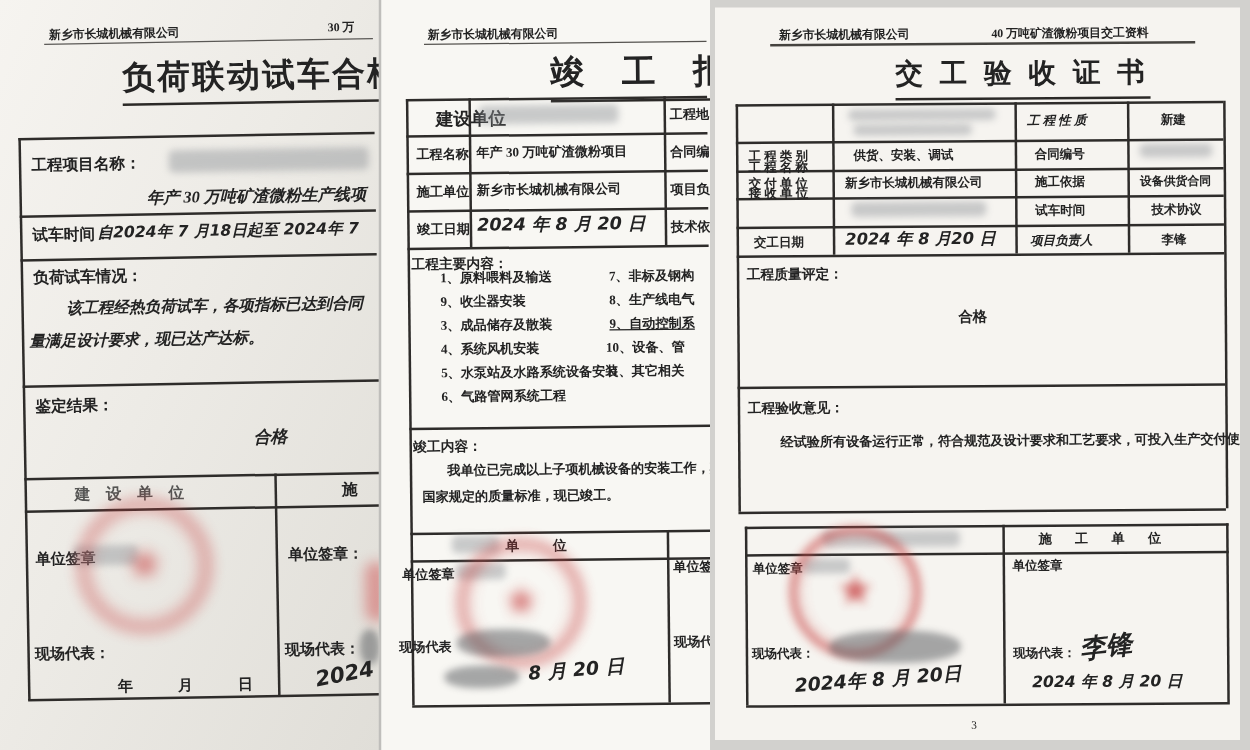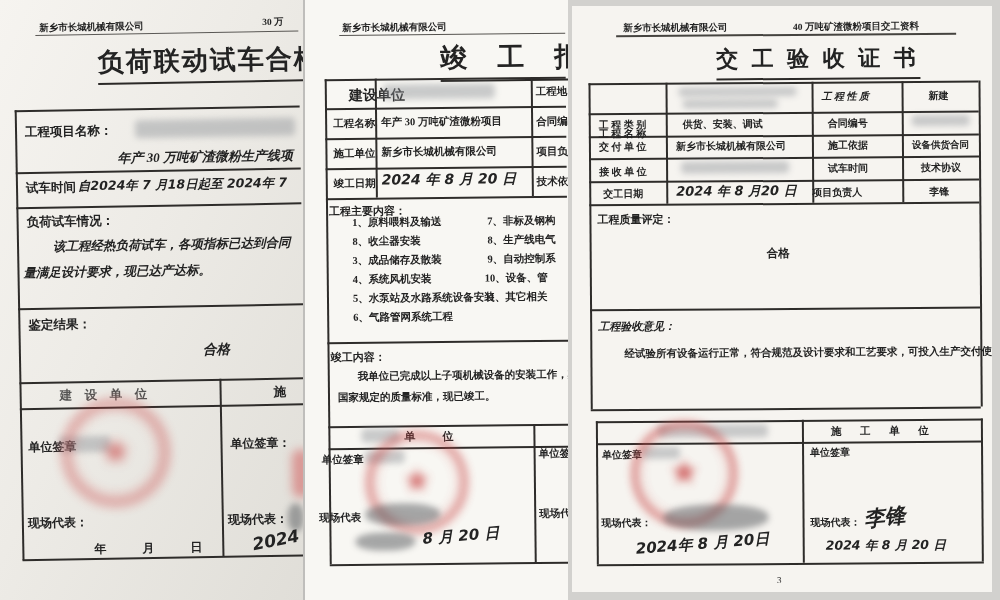--- a/index.html
+++ b/index.html
@@ -105,28 +105,28 @@
       <div class="abs b" style="left:30px;top:146px;font-size:10.5px;">施工单位</div>
       <div class="abs b" style="left:78px;top:145px;font-size:10.5px;">新乡市长城机械有限公司</div>
       <div class="abs b" style="left:233px;top:146px;font-size:10.5px;">项目负</div>
 
       <div class="abs b" style="left:30px;top:176px;font-size:10.5px;">竣工日期</div>
       <div class="abs hw" style="left:78px;top:171px;font-size:14px;">2024 年 8 月 20 日</div>
       <div class="abs b" style="left:233px;top:176px;font-size:10.5px;">技术依</div>
 
       <div class="abs b" style="left:25px;top:203px;font-size:11px;">工程主要内容：</div>
       <div class="abs b" style="left:48px;top:215px;font-size:10.5px;">1、原料喂料及输送</div>
-      <div class="abs b" style="left:48px;top:234px;font-size:10.5px;">8、收尘器安装</div>
+      <div class="abs b" style="left:48px;top:234px;font-size:10.5px;">9、收尘器安装</div>
       <div class="abs b" style="left:48px;top:253px;font-size:10.5px;">3、成品储存及散装</div>
       <div class="abs b" style="left:48px;top:272px;font-size:10.5px;">4、系统风机安装</div>
       <div class="abs b" style="left:48px;top:291px;font-size:10.5px;">5、水泵站及水路系统设备安装</div>
       <div class="abs b" style="left:48px;top:310px;font-size:10.5px;">6、气路管网系统工程</div>
       <div class="abs b" style="left:183px;top:215px;font-size:10.5px;">7、非标及钢构</div>
       <div class="abs b" style="left:183px;top:234px;font-size:10.5px;">8、生产线电气</div>
-      <div class="abs b" style="left:183px;top:253px;font-size:10.5px;">9、自动控制系</div>
+      <div class="abs b" style="left:183px;top:253px;font-size:10.5px;text-decoration:underline;">9、自动控制系</div>
       <div class="abs b" style="left:180px;top:272px;font-size:10.5px;">10、设备、管</div>
       <div class="abs b" style="left:180px;top:291px;font-size:10.5px;">11、其它相关</div>
       <div class="lh" style="left:22px;top:341px;width:241px;"></div>
 
       <div class="abs b" style="left:25px;top:349px;font-size:11px;">竣工内容：</div>
       <div class="abs b" style="left:52px;top:369px;font-size:10.5px;">我单位已完成以上子项机械设备的安装工作，其施</div>
       <div class="abs b" style="left:32px;top:390px;font-size:10.5px;">国家规定的质量标准，现已竣工。</div>
       <div class="lh" style="left:22px;top:425px;width:241px;"></div>
 
       <div class="redact" style="left:55px;top:428px;width:38px;height:14px;"></div>
@@ -182,35 +182,35 @@
         <div class="abs b" style="left:28px;top:111px;font-size:10px;">工 程 类 别</div>
         <div class="abs b" style="left:112px;top:111px;font-size:10px;">供货、安装、调试</div>
         <div class="abs b" style="left:257px;top:111px;font-size:10px;">合同编号</div>
         <div class="redact" style="left:341px;top:110px;width:58px;height:11px;"></div>
 
         <div class="abs b" style="left:28px;top:133px;font-size:10px;">交 付 单 位</div>
         <div class="abs b" style="left:105px;top:133px;font-size:10px;">新乡市长城机械有限公司</div>
         <div class="abs b" style="left:257px;top:133px;font-size:10px;">施工依据</div>
         <div class="abs b" style="left:341px;top:134px;font-size:9.5px;">设备供货合同</div>
 
-        <div class="abs b" style="left:28px;top:158px;font-size:10px;">接 收 单 位</div>
+        <div class="abs b" style="left:28px;top:141px;font-size:10px;">接 收 单 位</div>
         <div class="redact" style="left:110px;top:155px;width:108px;height:12px;"></div>
         <div class="abs b" style="left:257px;top:156px;font-size:10px;">试车时间</div>
         <div class="abs b" style="left:350px;top:156px;font-size:10px;">技术协议</div>
 
         <div class="abs b" style="left:32px;top:180px;font-size:10px;">交工日期</div>
         <div class="abs hw" style="left:105px;top:176px;font-size:13px;">2024 年 8 月20 日</div>
-        <div class="abs b" style="left:241px;top:180px;font-size:10px;">项目负责人</div>
+        <div class="abs b" style="left:253px;top:180px;font-size:10px;font-style:italic;">项目负责人</div>
         <div class="abs b" style="left:358px;top:180px;font-size:10px;">李锋</div>
 
         <div class="abs b" style="left:26px;top:205px;font-size:11px;">工程质量评定：</div>
         <div class="abs b" style="left:195px;top:240px;font-size:11.5px;">合格</div>
         <div class="lh" style="left:18px;top:302px;width:390px;"></div>
 
-        <div class="abs b" style="left:26px;top:312px;font-size:11px;font-style:italic;">工程验收意见：</div>
+        <div class="abs b" style="left:26px;top:312px;font-size:11px;">工程验收意见：</div>
         <div class="abs b" style="left:52px;top:340px;font-size:10.5px;">经试验所有设备运行正常，符合规范及设计要求和工艺要求，可投入生产交付使用。</div>
         <div class="lh" style="left:18px;top:402px;width:390px;height:2px;"></div>
 
         <div class="lh" style="left:23px;top:414px;width:387px;height:2px;"></div>
         <div class="lh" style="left:23px;top:436px;width:387px;"></div>
         <div class="lh" style="left:23px;top:557px;width:387px;height:2px;"></div>
         <div class="lv" style="left:23px;top:414px;height:143px;width:2px;"></div>
         <div class="lv" style="left:229px;top:414px;height:143px;"></div>
         <div class="lv" style="left:408px;top:414px;height:143px;width:2px;"></div>
 

